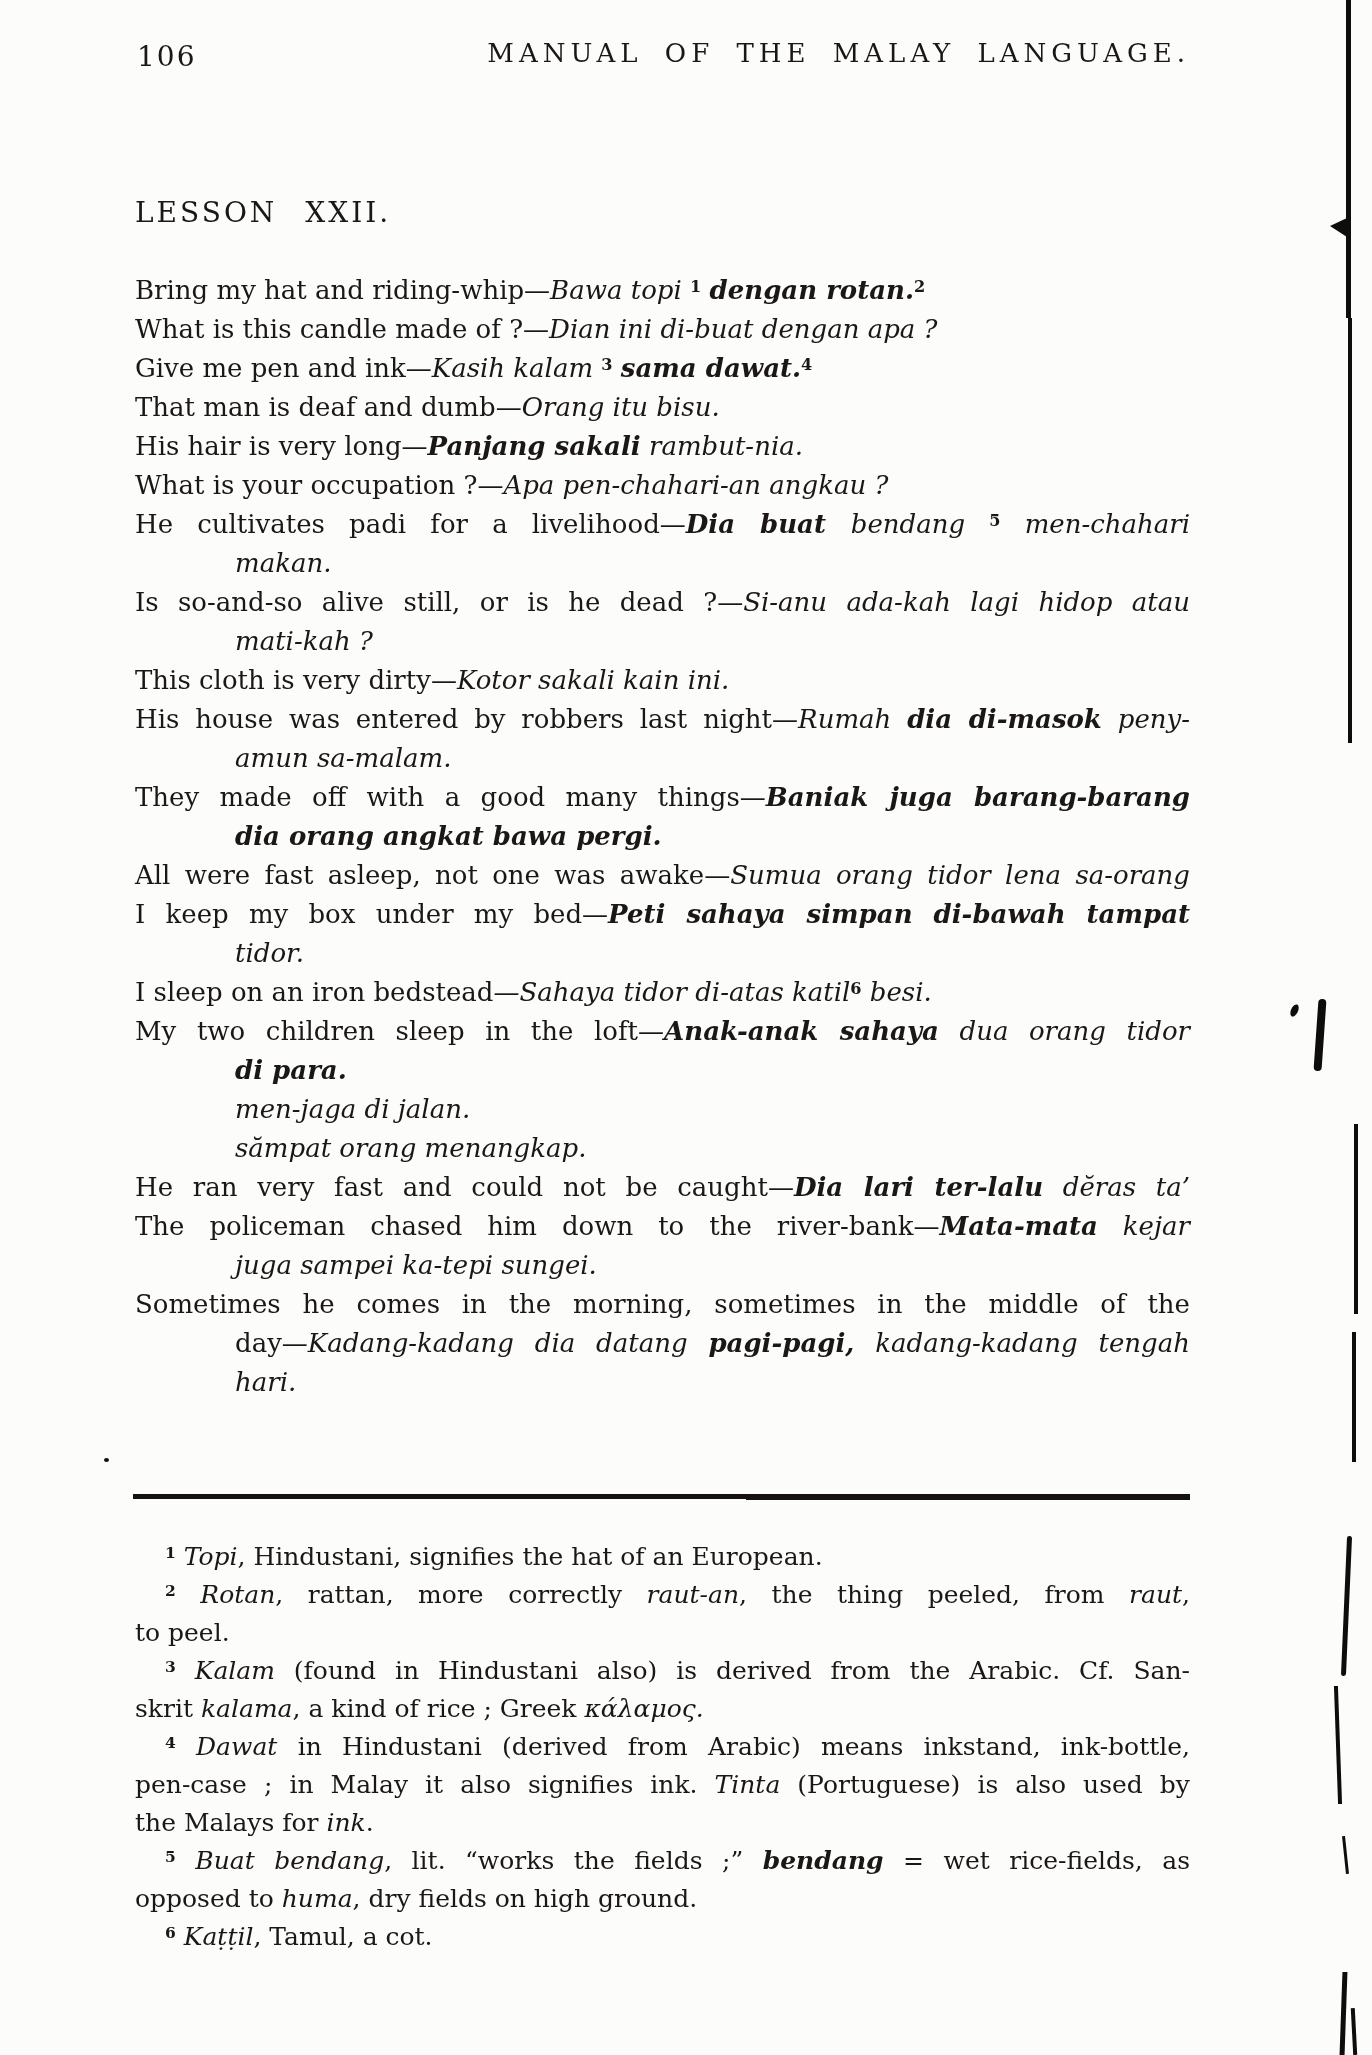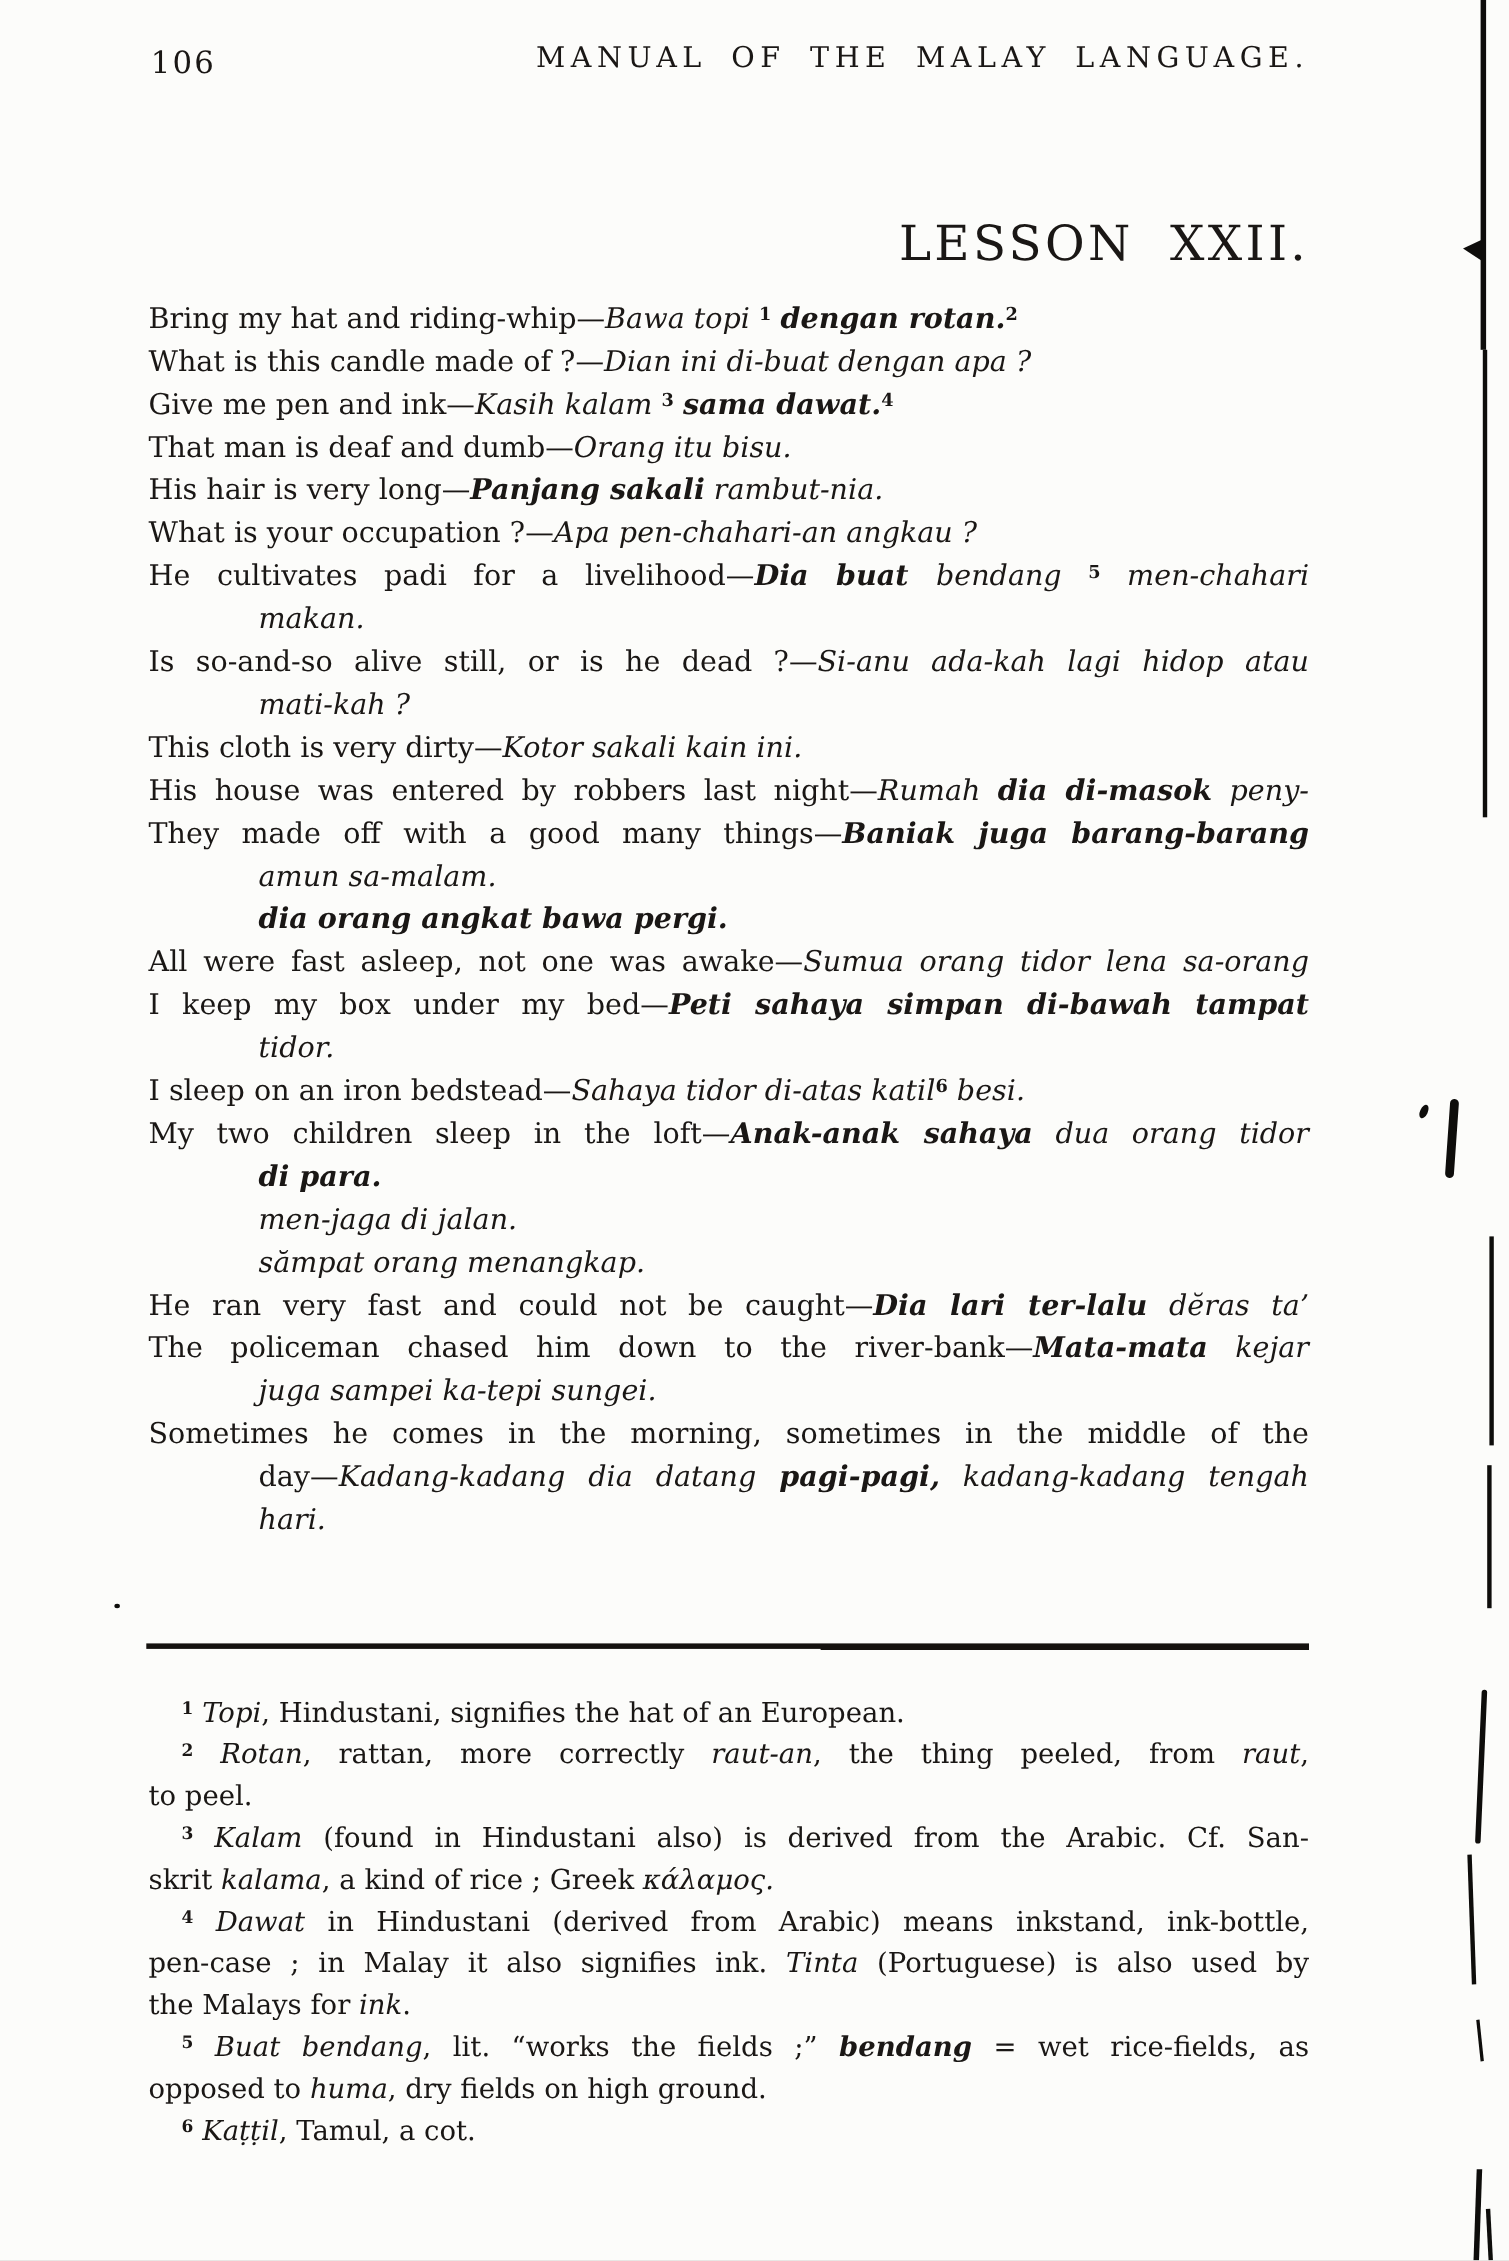--- a/index.html
+++ b/index.html
@@ -10,22 +10,22 @@
     font-family:"DejaVu Serif", serif;
     color:#1a1715;
     overflow:hidden;
     padding-left:16px;
   }
   .running-head { position:absolute; top:38px; left:135px; width:1055px; height:42px; }
   .page-num { position:absolute; left:2px; top:2px; font-size:28px; letter-spacing:2px; }
   .head-title { display:block; text-align:right; font-size:26px; letter-spacing:5px; word-spacing:9px; }
   .lesson-heading {
     position:absolute; top:196px; left:135px; width:1055px;
-    margin:0; text-align:right;
-    font-size:44px; font-weight:normal; letter-spacing:3px; word-spacing:16px;
+    margin:0; text-align:left;
+    font-size:28px; font-weight:normal; letter-spacing:3px; word-spacing:16px;
   }
   .body-text { position:absolute; top:271px; left:135px; width:1055px; font-size:26px; line-height:39px; }
   .line  { text-align:justify; text-align-last:left; }
   .line.just { text-align-last:justify; }
   .line.ind  { margin-left:100px; }
   .footnote-rule { position:absolute; top:1494px; left:133px; width:1057px; height:5px; background:#15120f; }
   .footnote-rule:after { content:""; position:absolute; left:58%; top:3px; width:42%; height:3px; background:#15120f; }
   .footnotes { position:absolute; top:1538px; left:135px; width:1055px; font-size:25px; line-height:38px; }
   .fline { text-align:justify; text-align-last:left; }
   .fline.just { text-align-last:justify; }
@@ -64,22 +64,22 @@
       <div class="line"><span>Give me pen and ink—</span><span class="i">Kasih kalam</span><span> </span><span class="sup">3</span><span> </span><span class="bi">sama dawat.</span><span class="sup">4</span></div>
       <div class="line"><span>That man </span><span class="b">is</span><span> deaf and dumb—</span><span class="i">Orang itu bisu.</span></div>
       <div class="line"><span>His hair is very long—</span><span class="bi">Panjang sakali</span><span class="i"> rambut-nia.</span></div>
       <div class="line"><span>What is your occupation ?—</span><span class="i">Apa pen-chahari-an angkau ?</span></div>
       <div class="line just"><span>He cultivates padi for a livelihood—</span><span class="bi">Dia buat </span><span class="i">bendang</span><span> </span><span class="sup">5</span><span> </span><span class="i">men-chahari</span></div>
       <div class="line ind"><span class="i">makan.</span></div>
       <div class="line just"><span>Is so-and-so alive still, or is he dead ?—</span><span class="i">Si-anu ada-kah lagi hidop atau</span></div>
       <div class="line ind"><span class="i">mati-kah ?</span></div>
       <div class="line"><span>This cloth is very dirty—</span><span class="i">Kotor sakali kain ini.</span></div>
       <div class="line just"><span>His house was entered by robbers last night—</span><span class="i">Rumah </span><span class="bi">dia di-masok</span><span class="i"> peny-</span></div>
+      <div class="line ind"><span class="i">amun sa-malam.</span></div>
       <div class="line just"><span>They made off with a good many things—</span><span class="bi">Baniak juga barang-barang</span></div>
-      <div class="line ind"><span class="i">amun sa-malam.</span></div>
       <div class="line ind"><span class="bi">dia orang angkat bawa pergi.</span></div>
       <div class="line just"><span class="b">All</span><span> were fast asleep, not one was </span><span class="b">awake</span><span>—</span><span class="i">Sumua orang tidor lena sa-orang</span></div>
       <div class="line just"><span>I keep my box under </span><span class="b">my</span><span> bed—</span><span class="bi">Peti sahaya simpan di-bawah tampat</span></div>
       <div class="line ind"><span class="i">tidor.</span></div>
       <div class="line"><span>I sleep on an iron bedstead—</span><span class="i">Sahaya tidor di-atas katil</span><span class="sup">6</span><span> </span><span class="i">besi.</span></div>
       <div class="line just"><span class="b">My</span><span> two children sleep in the loft—</span><span class="bi">Anak-anak sahaya</span><span class="i"> dua orang tidor</span></div>
       <div class="line ind"><span class="bi">di para.</span></div>
       <div class="line ind"><span class="i">men-jaga di jalan.</span></div>
       <div class="line ind"><span class="i">sămpat orang menangkap.</span></div>
       <div class="line just"><span>He ran very fast and could not be caught—</span><span class="bi">Dia lari ter-lalu</span><span class="i"> dĕras ta’</span></div>

